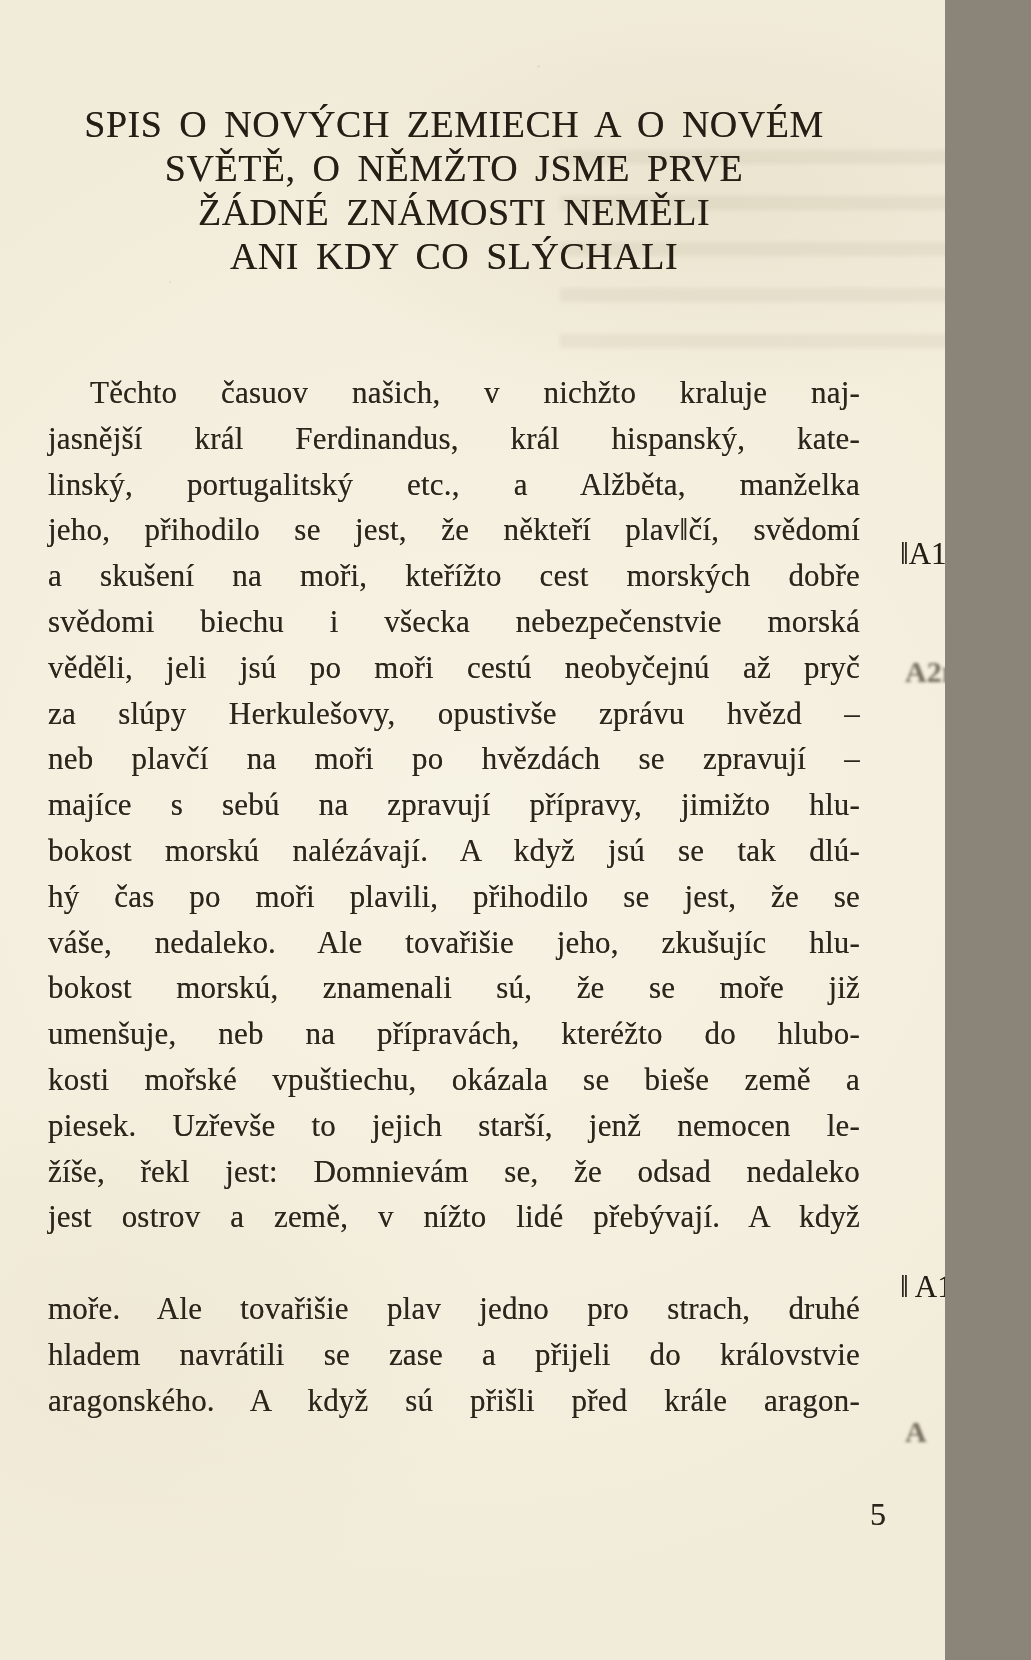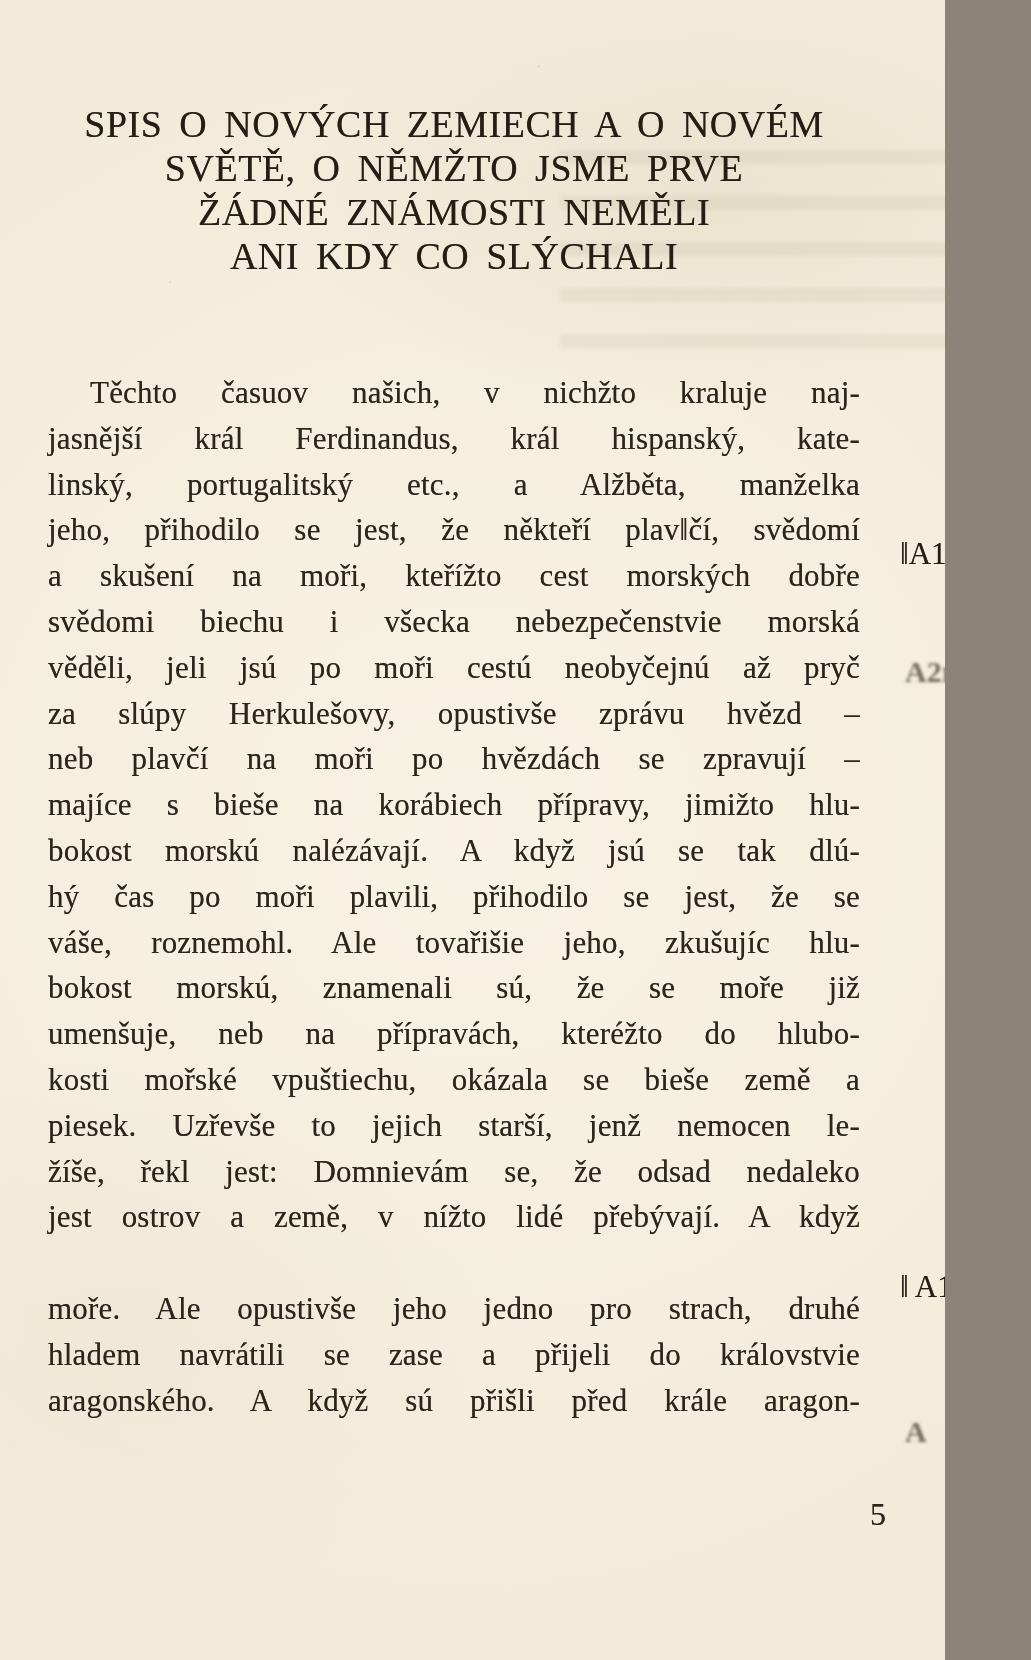--- a/index.html
+++ b/index.html
@@ -107,31 +107,31 @@
     <div id="lines">
         <div class="line indent"><span>Těchto časuov našich, v nichžto kraluje naj-</span></div>
         <div class="line"><span>jasnější král Ferdinandus, král hispanský, kate-</span></div>
         <div class="line"><span>linský, portugalitský etc., a Alžběta, manželka</span></div>
         <div class="line"><span>jeho, přihodilo se jest, že někteří plav‖čí, svědomí</span><span class="margin-note">‖A1r</span></div>
         <div class="line"><span>a skušení na moři, kteřížto cest morských dobře</span></div>
         <div class="line"><span>svědomi biechu i všecka nebezpečenstvie morská</span></div>
         <div class="line"><span>věděli, jeli jsú po moři cestú neobyčejnú až pryč</span></div>
         <div class="line"><span>za slúpy Herkulešovy, opustivše zprávu hvězd –</span></div>
         <div class="line"><span>neb plavčí na moři po hvězdách se zpravují –</span></div>
-        <div class="line"><span>majíce s bieše na korábiech přípravy, jimižto hlu-</span></div>
+        <div class="line"><span>majíce s sebú na zpravují přípravy, jimižto hlu-</span></div>
         <div class="line"><span>bokost morskú nalézávají. A když jsú se tak dlú-</span></div>
         <div class="line"><span>hý čas po moři plavili, přihodilo se jest, že se</span></div>
-        <div class="line"><span>váše, roznemohl. Ale tovařišie jeho, zkušujíc hlu-</span></div>
+        <div class="line"><span>váše, nedaleko. Ale tovařišie jeho, zkušujíc hlu-</span></div>
         <div class="line"><span>bokost morskú, znamenali sú, že se moře již</span></div>
         <div class="line"><span>umenšuje, neb na přípravách, kteréžto do hlubo-</span></div>
         <div class="line"><span>kosti mořské vpuštiechu, okázala se bieše země a</span></div>
         <div class="line"><span>piesek. Uzřevše to jejich starší, jenž nemocen le-</span></div>
         <div class="line"><span>žíše, řekl jest: Domnievám se, že odsad nedaleko</span></div>
         <div class="line"><span>jest ostrov a země, v nížto lidé přebývají. A když</span></div>
         <div class="line"><span class="margin-note">‖ A1v</span></div>
-        <div class="line"><span>moře. Ale opustivše jeho jedno pro strach, druhé</span></div>
+        <div class="line"><span>moře. Ale tovařišie plav jedno pro strach, druhé</span></div>
         <div class="line"><span>hladem navrátili se zase a přijeli do královstvie</span></div>
         <div class="line"><span>aragonského. A když sú přišli před krále aragon-</span></div>
       </div>
   </main>
 
   <div class="pagenum">5</div>
 </div>
 
 </body></html>

